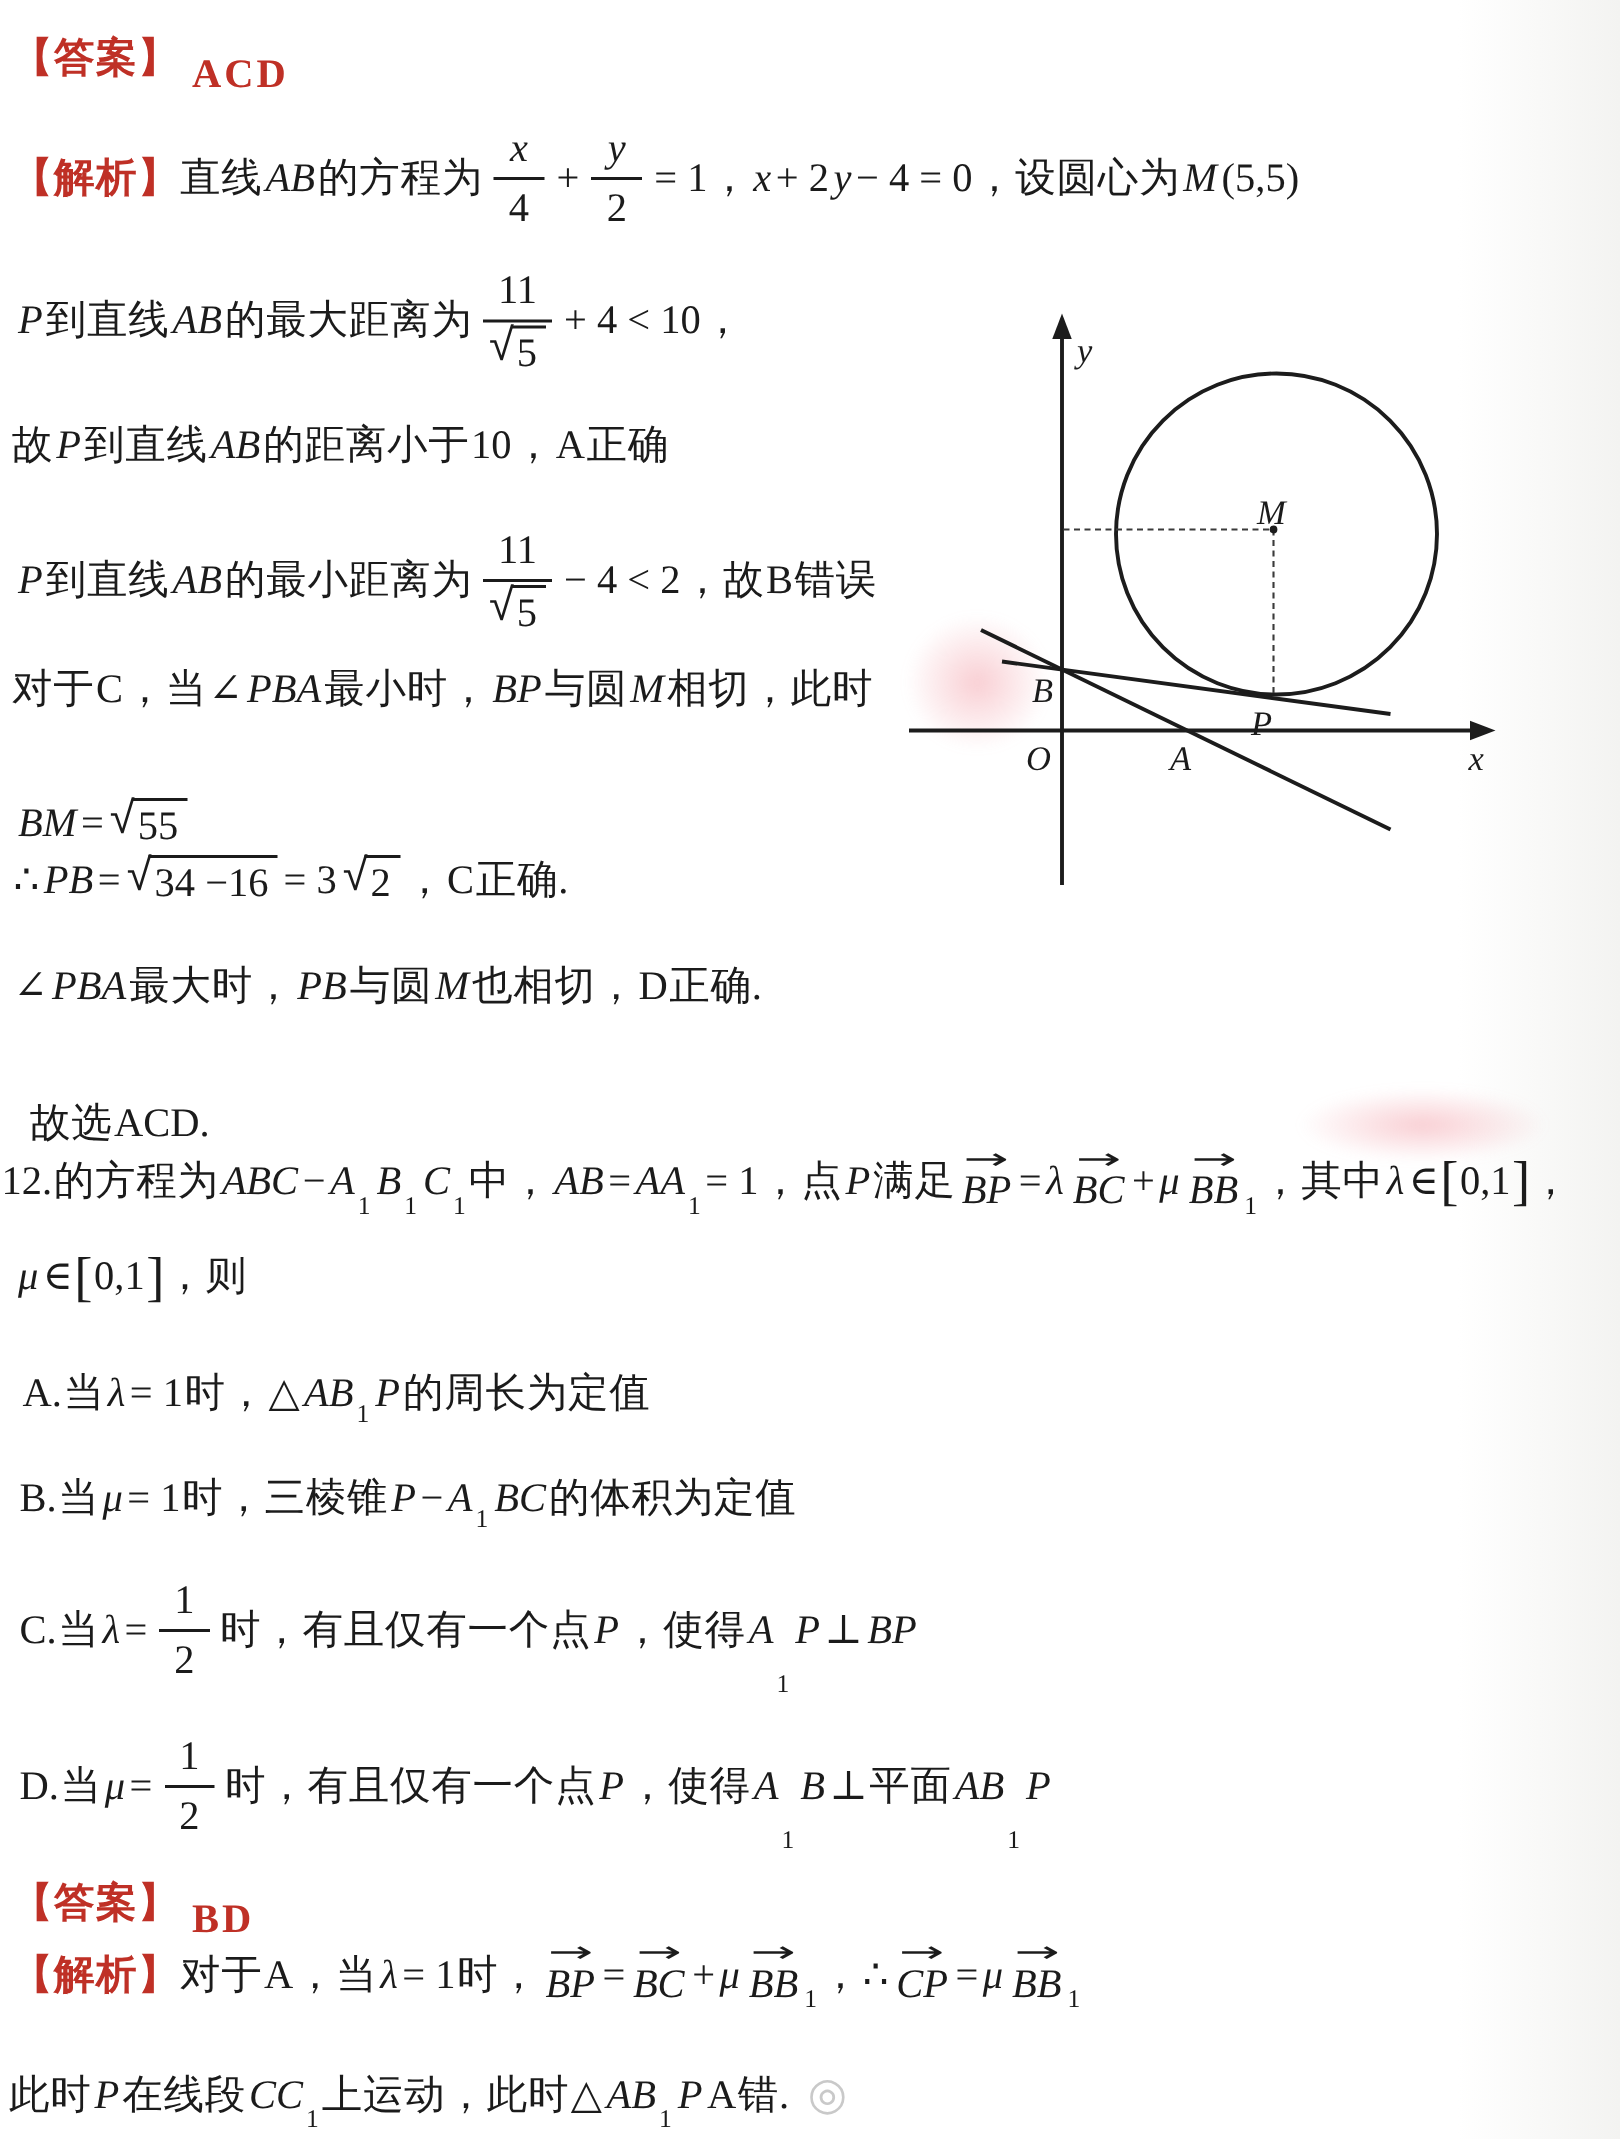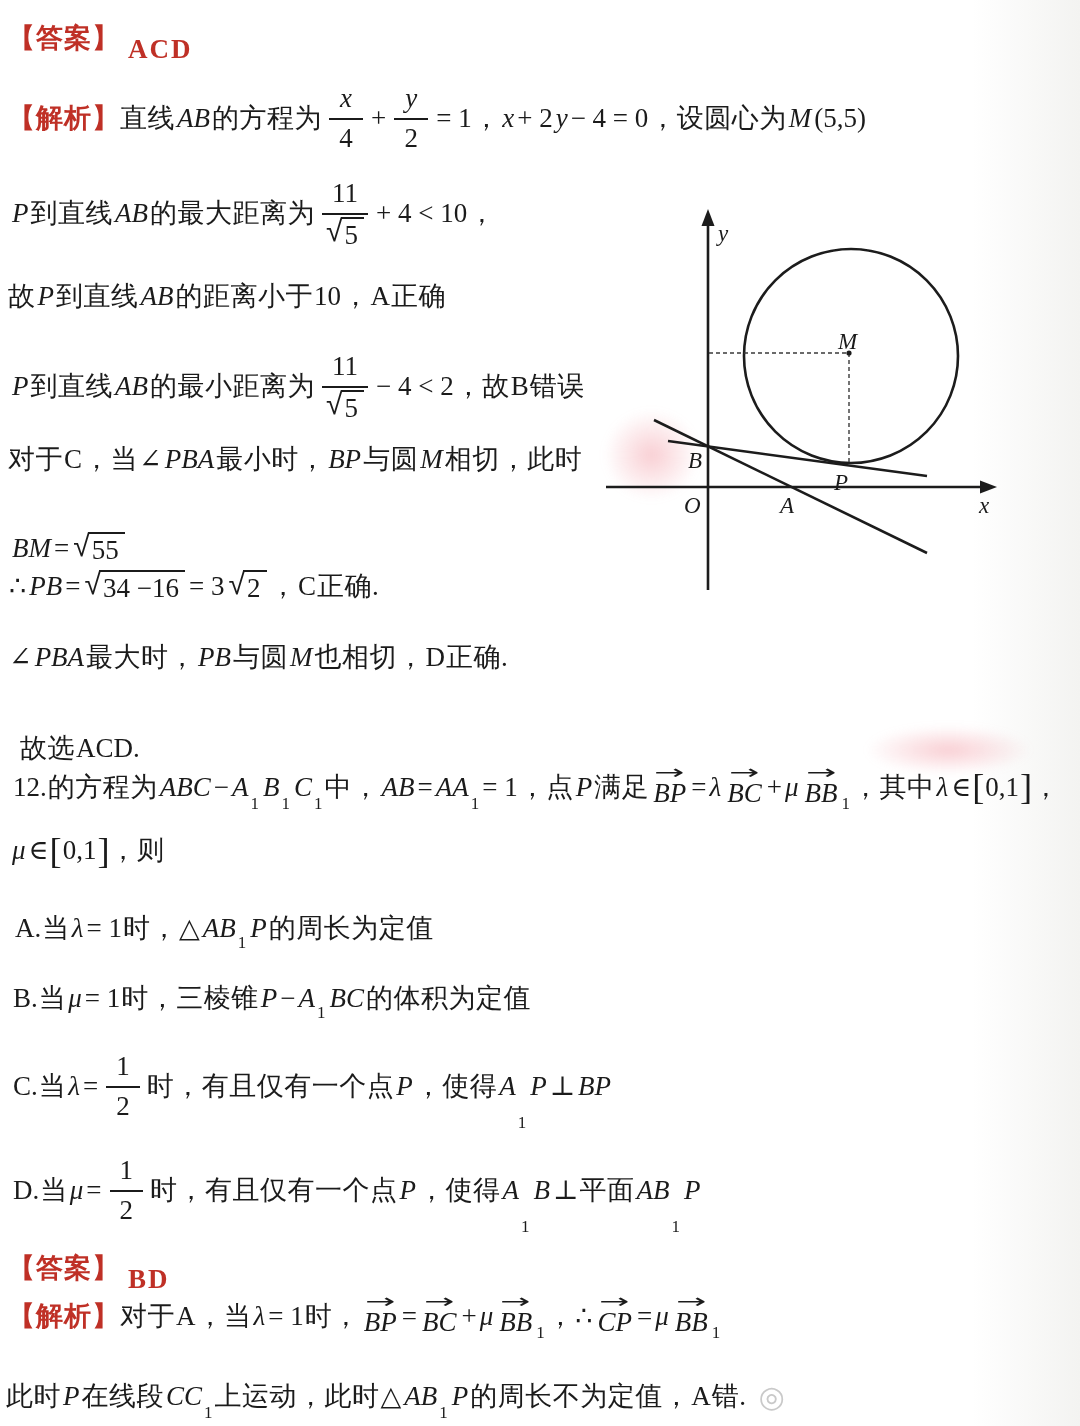--- a/index.html
+++ b/index.html
@@ -200,21 +200,21 @@
         <span class="seg-cn"> 与圆</span>
         <span class="seg-it">M</span>
         <span class="seg-cn"> 也相切，</span>
         <span class="seg-rm">D</span>
         <span class="seg-cn"> 正确.</span>
       </div>
       <div class="line" style="top: 732px; left: 8px; margin-left: 12px;">
         <span class="seg-cn">故选 </span>
         <span class="seg-rm">ACD.</span>
       </div>
-      <div class="line" style="top: 768px; left: 12px;">
+      <div class="line" style="top: 768px; left: 0;">
         <span class="seg-rm">12.</span>
         <span class="seg-cn">的方程为</span>
         <span class="seg-it">ABC</span>
         <span class="seg-rm">−</span>
         <span class="seg-it">A</span>
         <span class="msub">1</span>
         <span class="seg-it">B</span>
         <span class="msub">1</span>
         <span class="seg-it">C</span>
         <span class="msub">1</span>
@@ -378,21 +378,20 @@
         <span class="seg-cn">此时</span>
         <span class="seg-it">P</span>
         <span class="seg-cn">在线段</span>
         <span class="seg-it">CC</span>
         <span class="msub">1</span>
         <span class="seg-cn">上运动，此时</span>
         <span class="seg-rm">△</span>
         <span class="seg-it">AB</span>
         <span class="msub">1</span>
         <span class="seg-it">P</span>
-        <span class="seg-cn">的周长不为定值，</span>
         <span class="seg-rm">A</span>
         <span class="seg-cn"> 错.</span>
         <span class="seg-wm">◎</span>
       </div>
     </div>
 
   <div class="wm-blob" id="wm1"></div>
   <div class="wm-blob" id="wm2"></div>
 
   <div id="figure">

